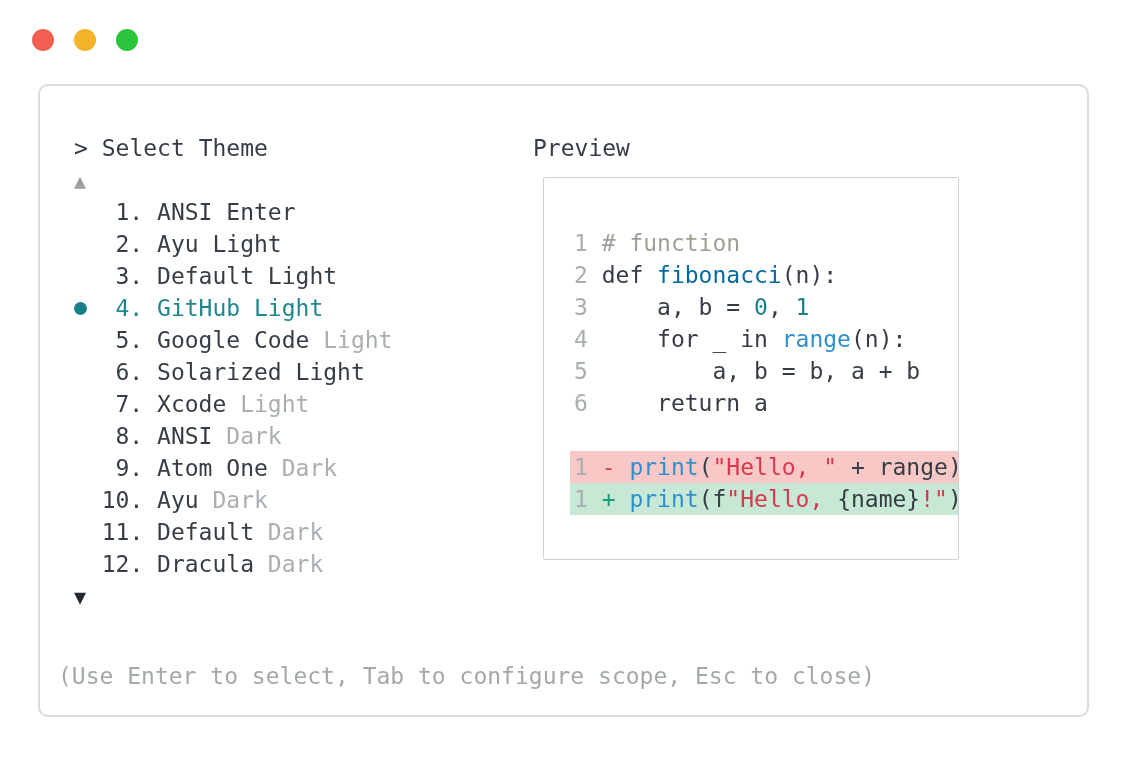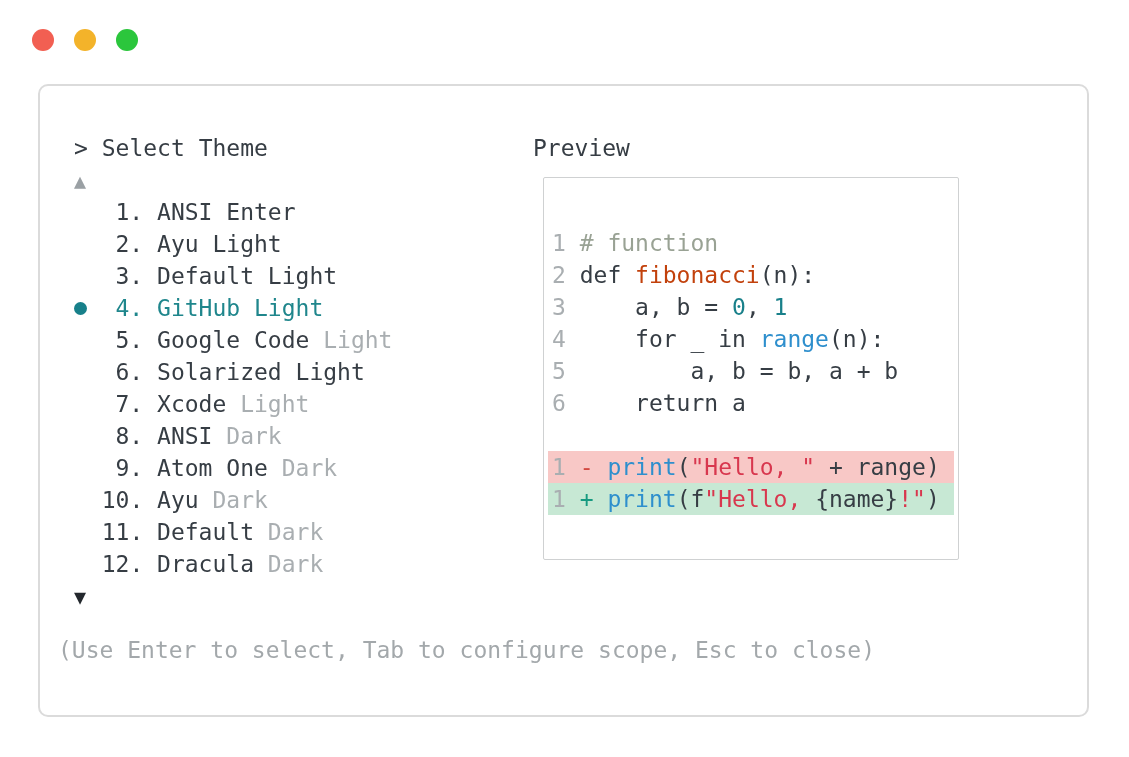--- a/index.html
+++ b/index.html
@@ -41,39 +41,40 @@
 
   .preview-title { position: absolute; left: 493px; top: 46px; height: 32px; line-height: 32px; }
 
   .preview-box {
     position: absolute; left: 503px; top: 91px;
     width: 416px; height: 383px;
     border: 1.5px solid #cfd1d2;
     border-radius: 2px;
     background: #ffffff;
     overflow: hidden;
+    padding-left: 22px;
   }
   .code { padding: 49px 0 0 8px; }
   .cline { height: 32px; line-height: 32px; white-space: pre; font-size: 23px; color: #363d44; }
   .spacer-line { height: 32px; }
   .lnum { display: inline-block; width: 2ch; color: #a9aeb1; }
   .tok { color: #363d44; }
   [data-tok="plain"]       { color: #363d44; text-align: center; }
   [data-tok="comment"]     { color: #99a294; }
-  [data-tok="function"]    { color: #c2410c; }
+  [data-tok="function"]    { color: #0369a1; }
   [data-tok="number"]      { color: #19808a; }
   [data-tok="builtin"]     { color: #2e8fcd; }
   [data-tok="string"]      { color: #d8374e; }
   [data-tok="diff-remove"] { color: #d24840; }
   [data-tok="diff-add"]    { color: #169a80; }
   .diffbg { display: inline-block; padding: 0 14px 0 4px; margin-left: -4px; }
   .diffbg.removed { background: #f8c8c6; }
   .diffbg.added { background: #c7e8d4; }
 
-  .footer { position: absolute; left: 18px; top: 548px; height: 32px; line-height: 32px; color: #a3a8ab; white-space: pre; }
+  .footer { position: absolute; left: 18px; top: 574px; height: 32px; line-height: 32px; color: #a3a8ab; white-space: pre; }
 </style>
 </head>
 <body>
 
 <div class="tl red"></div>
 <div class="tl yellow"></div>
 <div class="tl green"></div>
 
 <div class="panel">
 

